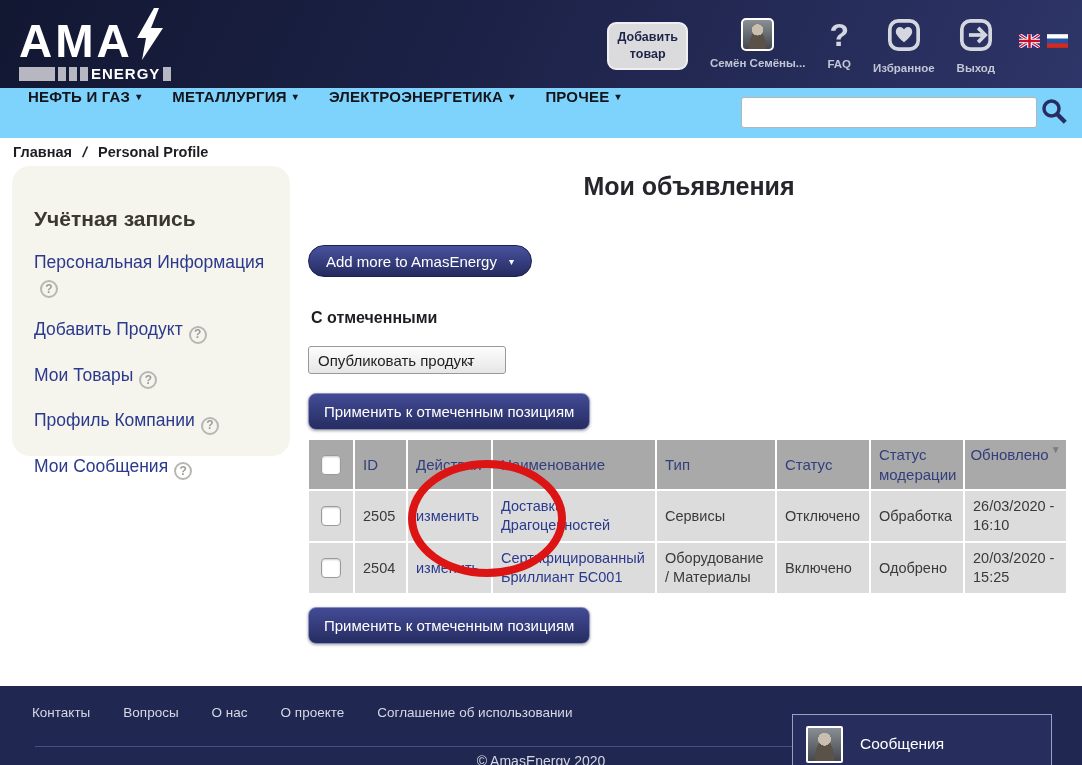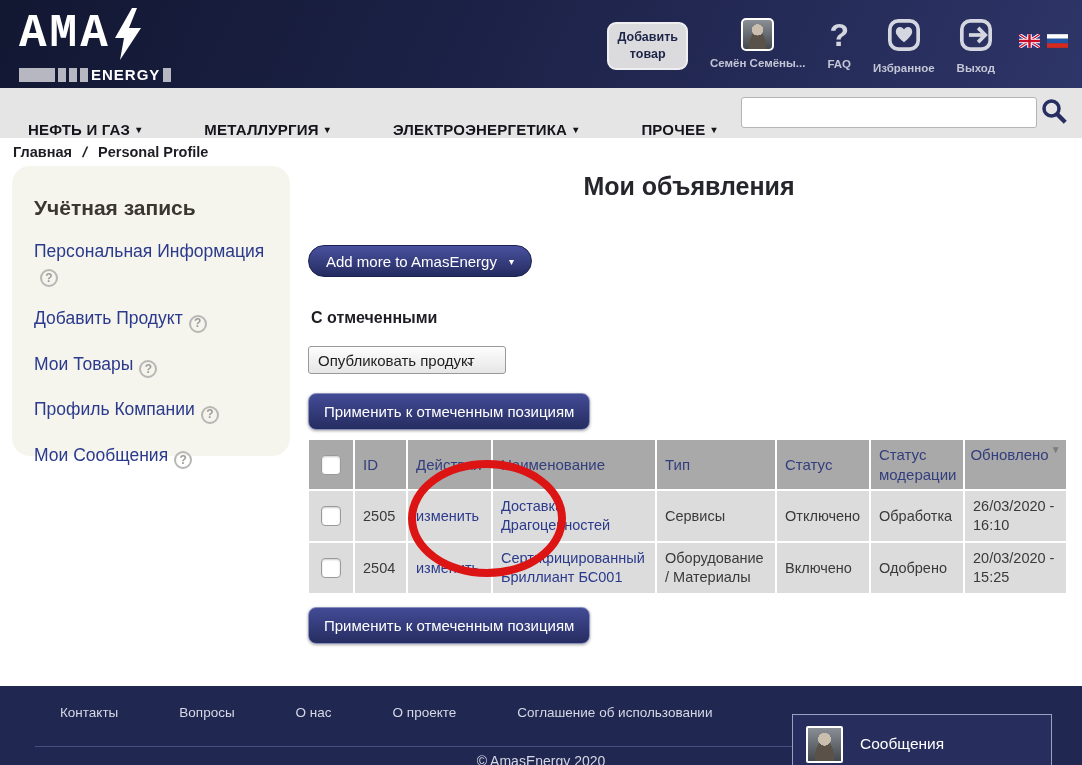--- a/index.html
+++ b/index.html
@@ -3,21 +3,21 @@
 <meta charset="utf-8">
 <style>
   * { margin:0; padding:0; box-sizing:border-box; }
   body { font-family:"Liberation Sans", sans-serif; background:#fff; }
   .page { position:relative; width:1082px; height:765px; overflow:hidden; background:#fff; }
 
   
   .topbar { position:absolute; top:0; left:0; width:1082px; height:88px;
     background:linear-gradient(115deg,#121732 0%,#1c2247 45%,#2e3568 100%); }
   .logo { position:absolute; left:19px; top:11px; cursor:pointer; }
-  .logo-row1 { display:flex; align-items:flex-start;font-family:Liberation Mono, monospace; }
+  .logo-row1 { display:flex; align-items:flex-end; }
   .logo-text { color:#fff; font-weight:bold; font-size:46px; line-height:46px; letter-spacing:3px; }
   .bolt { margin-left:2px; margin-top:-3px; }
   .logo-row2 { display:flex; align-items:center; gap:3px; margin-top:1px; }
   .bar { height:14px; background:#b6b7c0; }
   .bar.long { width:36px; } .bar.sm { width:8px; }
   .energy-text { color:#fff; font-weight:bold; font-size:15px; letter-spacing:1px; }
 
   .topbar-right { position:absolute; right:14px; top:18px; display:flex; align-items:flex-start; }
   .add-product-btn { background:#dbdbde; border:2px solid #efeff2; border-radius:9px;
     color:#1d2447; font-weight:bold; font-size:12.5px; line-height:1.35; text-align:center;
@@ -27,39 +27,39 @@
     background:
       radial-gradient(circle at 50% 34%, #cabfae 0 23%, transparent 24%),
       radial-gradient(ellipse at 50% 95%, #5a5248 0 42%, transparent 43%),
       linear-gradient(#8a8f96,#43474e); }
   .hdr-label { color:#c3c6d6; font-size:11.5px; margin-top:6px; white-space:nowrap;font-weight:bold; }
   .q-glyph { font-size:32px; font-weight:bold; color:#d4d6e0; line-height:34px; }
   .flags { display:flex; gap:7px; margin-left:24px; margin-top:16px; }
   .flag { width:21px; height:14px; cursor:pointer; display:block; }
 
   
-  .navbar { position:absolute; top:88px; left:0; width:1082px; height:50px; background:#e5e5e5;
-    display:flex; align-items:flex-end;gap:32px; }
+  .navbar { position:absolute; top:88px; left:0; width:1082px; height:50px; background:#7dd3fc;
+    display:flex; align-items:flex-start; }
   .nav-item { font-weight:bold; font-size:15px; color:#14141b; margin-left:31px;
     display:flex; align-items:center; gap:6px; cursor:pointer; letter-spacing:.2px; }
   .nav-item:first-child { margin-left:28px; }
   .nav-caret { font-size:10px; color:#14141b; }
   .search-input { position:absolute; left:741px; top:9px; width:296px; height:31px;
     border:1px solid #b5b5b5; border-radius:3px; background:#fff; padding:0 9px; font-size:14px; }
   .search-icon { position:absolute; left:1039px; top:8px; cursor:pointer; }
 
   
   .breadcrumb { position:absolute; top:144px; left:13px; display:flex; gap:11px;
     font-weight:bold; font-size:14.5px; color:#1d1d23; }
   .crumb-sep { transform:skewX(-14deg); }
   .crumb-home { cursor:pointer; }
 
   
   .sidebar { position:absolute; left:12px; top:166px; width:278px; height:290px;
-    background:#f5f4ed; border-radius:18px; padding:30px 20px 0 22px; }
+    background:#f5f4ed; border-radius:18px; padding:41px 20px 0 22px; }
   .sidebar-title { font-size:21px; font-weight:bold; color:#3a3733; }
   .sidebar-item { margin-top:21px; font-size:17.5px; color:#2b3a8c; line-height:1.25; cursor:pointer; }
   .sidebar-item:first-of-type { margin-top:25px; }
   .help-icon { display:inline-flex; width:18px; height:18px; border:2px solid #b7b7b5;
     border-radius:50%; color:#9c9c9a; font-size:12px; font-weight:bold;
     align-items:center; justify-content:center; vertical-align:-3px; margin-left:6px; cursor:pointer; }
 
   
   .main-title { position:absolute; left:310px; top:172px; width:758px; text-align:center;
     font-size:25px; font-weight:bold; color:#25252c; }
@@ -91,21 +91,21 @@
   .sort-arrow { font-size:10px; color:#7c7c7c; line-height:10px; }
   .checkbox { width:20px; height:20px; background:#fff; border:1px solid #9a9a9a; border-radius:4px;
     box-shadow:inset 0 1px 2px rgba(0,0,0,.2); cursor:pointer; }
 
   .red-circle { position:absolute; left:408px; top:460px; width:158px; height:117px;
     border:8px solid #dc1414; border-radius:50%; z-index:5; pointer-events:none; }
 
   
   .footer { position:absolute; left:0; top:686px; width:1082px; height:79px; background:#202750; }
   .footer-links { display:flex; gap:33px; padding:19px 0 0 32px; }
-  .footer-link { color:#d6d8e6; font-size:13.5px; cursor:pointer;margin-left:28px; }
+  .footer-link { color:#d6d8e6; font-size:13.5px; cursor:pointer; }
   .footer-divider { position:absolute; left:35px; right:35px; top:60px; height:1px; background:#474f80; }
   .footer-copy { position:absolute; top:67px; width:100%; text-align:center; color:#d6d8e6; font-size:14px; }
   .chat-widget { position:absolute; left:792px; top:714px; width:260px; height:60px;
     background:#272e5e; border:1px solid #9aa0c2; display:flex; align-items:center;
     padding-left:13px; gap:17px; z-index:6; cursor:pointer; }
   .chat-avatar { width:37px; height:37px; border:2px solid #fff; border-radius:2px;
     background:
       radial-gradient(circle at 50% 34%, #cabfae 0 23%, transparent 24%),
       radial-gradient(ellipse at 50% 95%, #5a5248 0 42%, transparent 43%),
       linear-gradient(#8a8f96,#43474e); }

